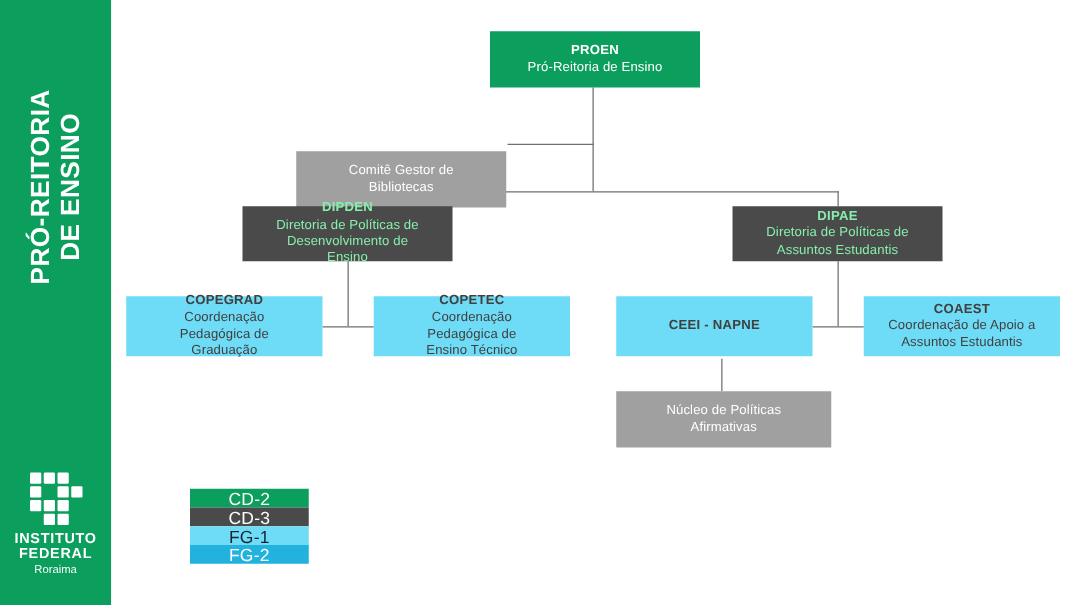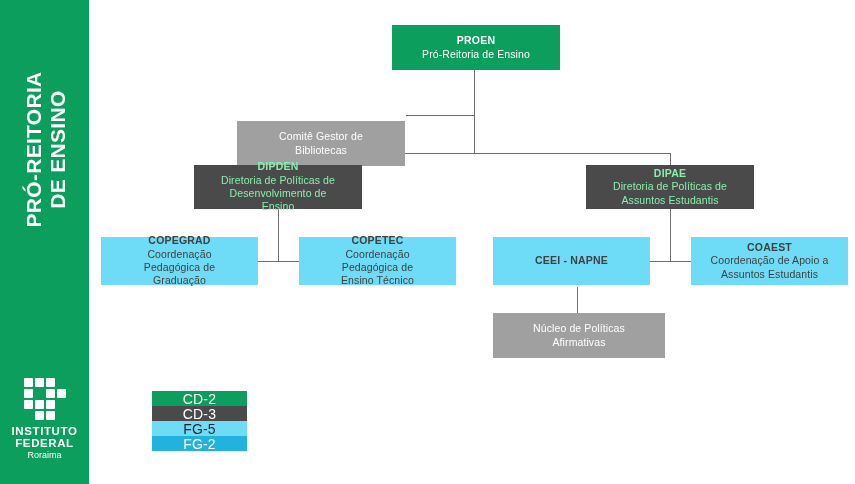--- a/index.html
+++ b/index.html
@@ -253,21 +253,21 @@
     </div>
 
     <div id="legend">
       <div class="legend-row lg-cd2">
         <span>CD-2</span>
       </div>
       <div class="legend-row lg-cd3">
         <span>CD-3</span>
       </div>
       <div class="legend-row lg-fg1">
-        <span>FG-5</span>
+        <span>FG-1</span>
       </div>
       <div class="legend-row lg-fg2">
         <span>FG-2</span>
       </div>
     </div>
 
   </div>
 </div>
 
 </body></html>

